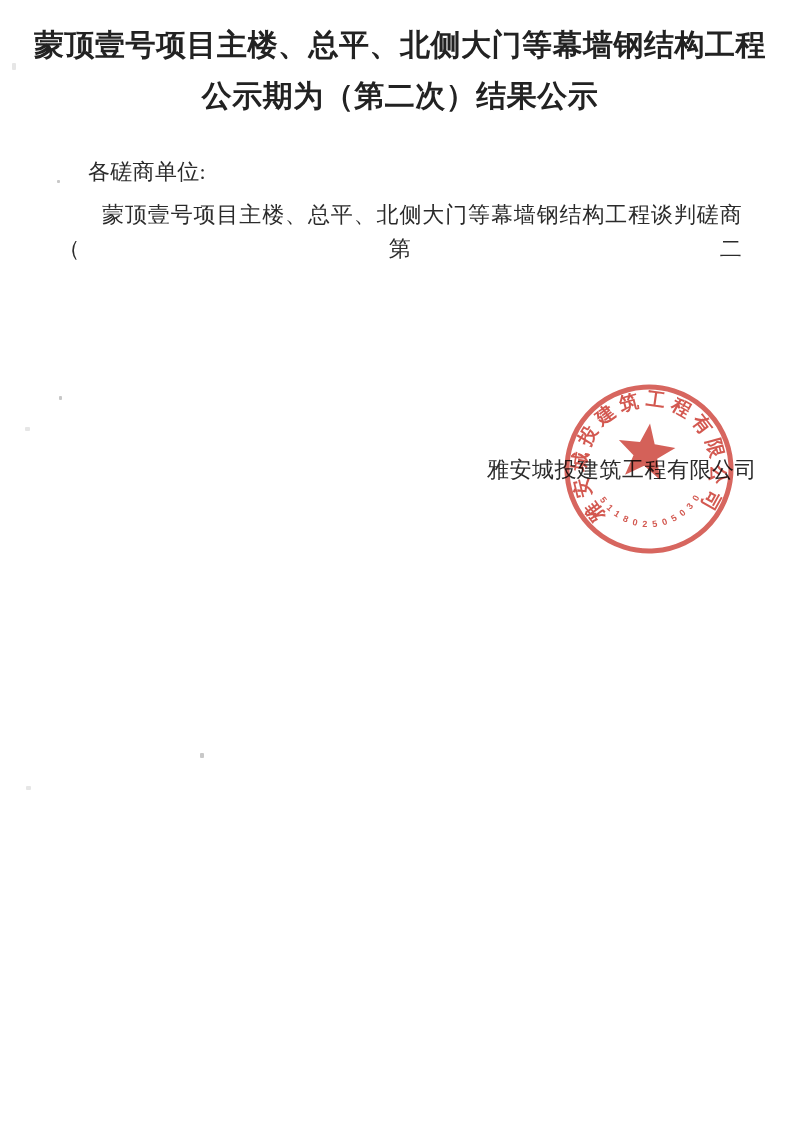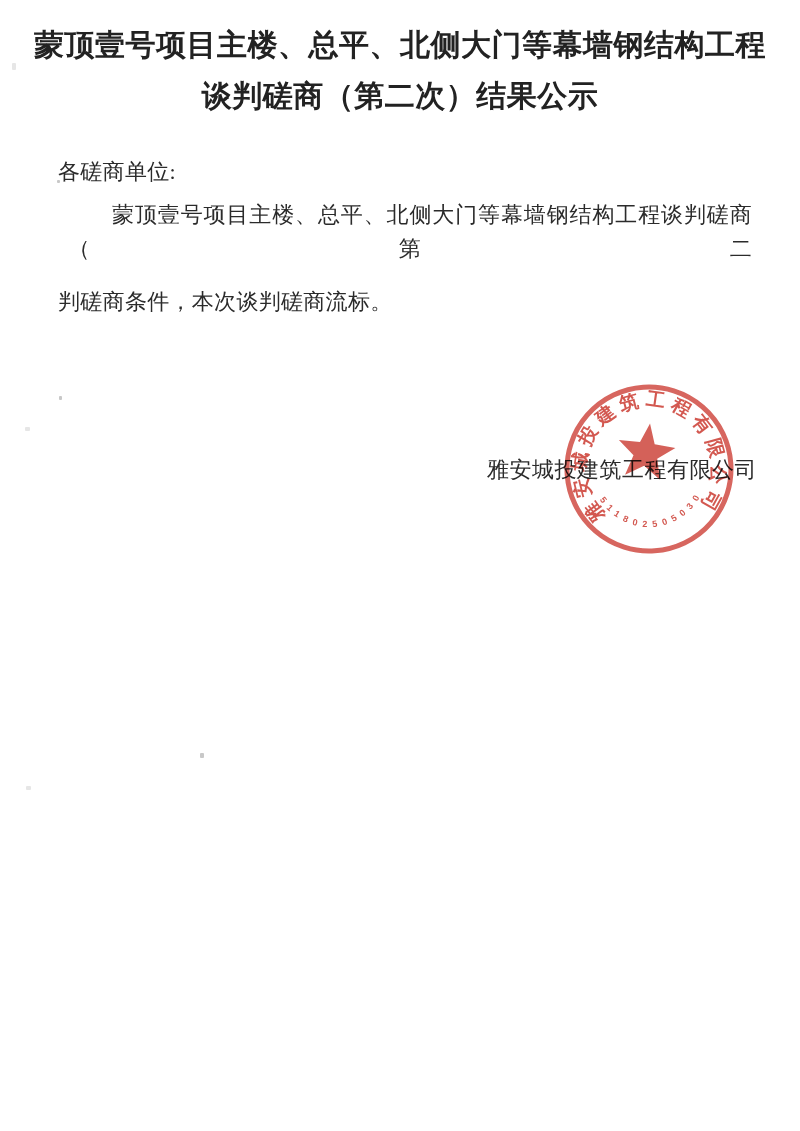--- a/index.html
+++ b/index.html
@@ -30,22 +30,22 @@
   .body-line {
     position: absolute;
     left: 58px;
     width: 684px;
     font-size: 22px;
     line-height: 34px;
     letter-spacing: 0.3px;
     white-space: normal;
   }
   .just { text-align: justify; text-align-last: justify; }
-  .indent { text-indent: 44px; margin-left: 10px; }
-  #line-salutation { top: 155px; }
+  .indent { text-indent: 44px; }
+  #line-salutation { top: 155px; margin-left: 30px; }
   #line-p1-1 { top: 198px; }
   #line-p1-2 { top: 242px; }
   #line-p1-3 { top: 285px; }
   #line-p2-1 { top: 329px; }
   #line-p2-2 { top: 372px; }
   .sig-line {
     position: absolute;
     right: 43px;
     font-size: 22px;
     line-height: 32px;
@@ -78,26 +78,25 @@
     border-radius: 1px;
   }
   .speck.faint { opacity: 0.25; }
 </style>
 </head>
 <body>
 
 <div class="page">
 
   <div class="title-line" id="title-line-1">蒙顶壹号项目主楼、总平、北侧大门等幕墙钢结构工程</div>
-  <div class="title-line" id="title-line-2">谈判磋商（第二次）结果公示</div>
+  <div class="title-line" id="title-line-2">公示期为（第二次）结果公示</div>
 
   <div class="body-line" id="line-salutation">各磋商单位:</div>
 
   <div class="body-line just indent" id="line-p1-1">蒙顶壹号项目主楼、总平、北侧大门等幕墙钢结构工程谈判磋商（第二</div>
-  <div class="body-line" id="line-p1-3">判磋商条件，本次谈判磋商流标。</div>
 
 
   <div class="sig-line" id="sig-company">雅安城投建筑工程有限公司</div>
 
   <svg class="seal" viewBox="0 0 172 172" aria-hidden="true">
     <defs>
       <path id="ring-path" d="M 41.5 130.5 A 63 63 0 1 1 130.5 130.5" fill="none"></path>
       <path id="serial-path" d="M 33.4 110.5 A 58 58 0 0 0 138.6 110.5" fill="none"></path>
     </defs>
     <circle cx="86" cy="86" r="82" fill="none" stroke="#cf4a41" stroke-width="5" stroke-opacity="0.92"></circle>

